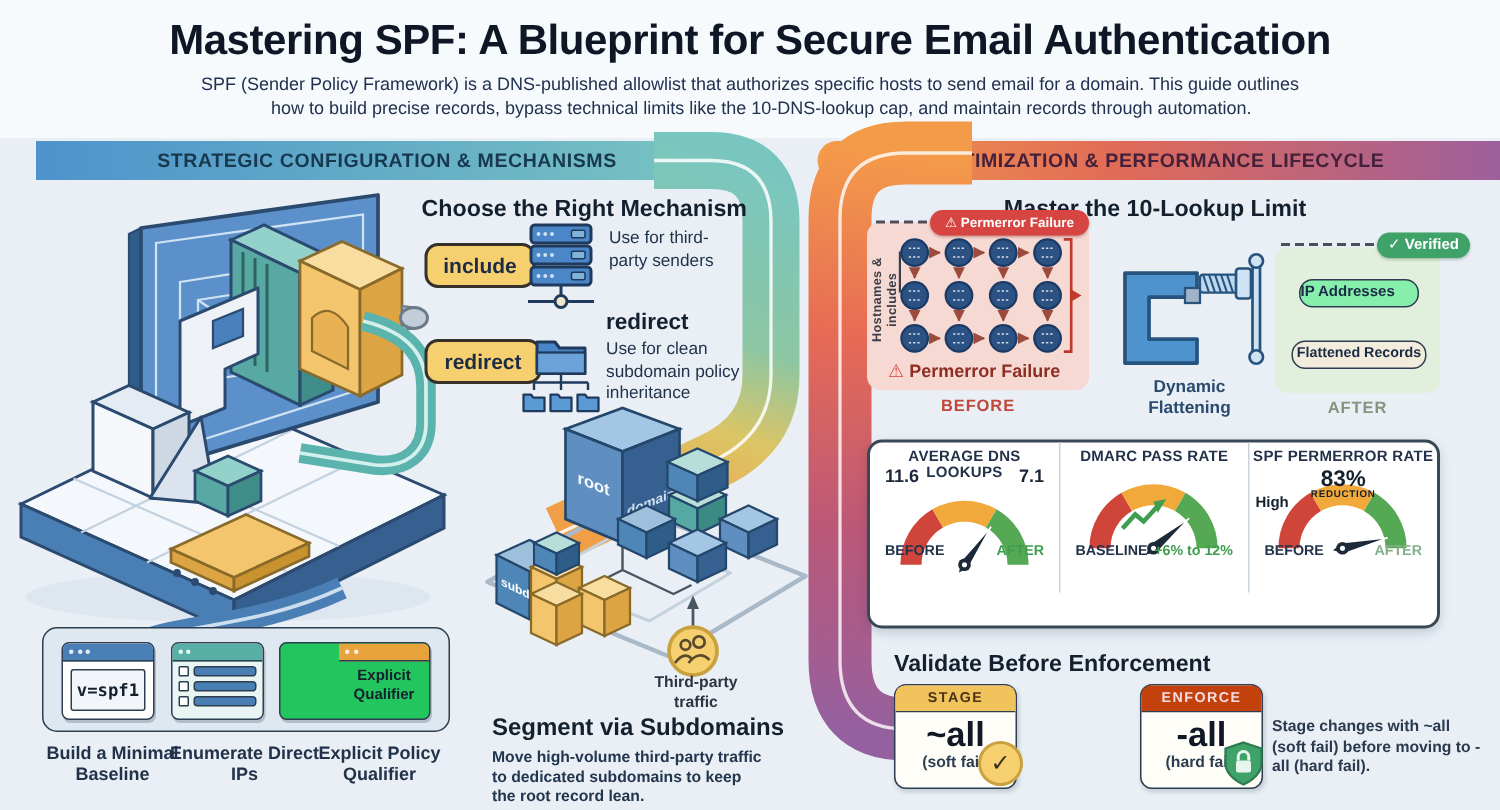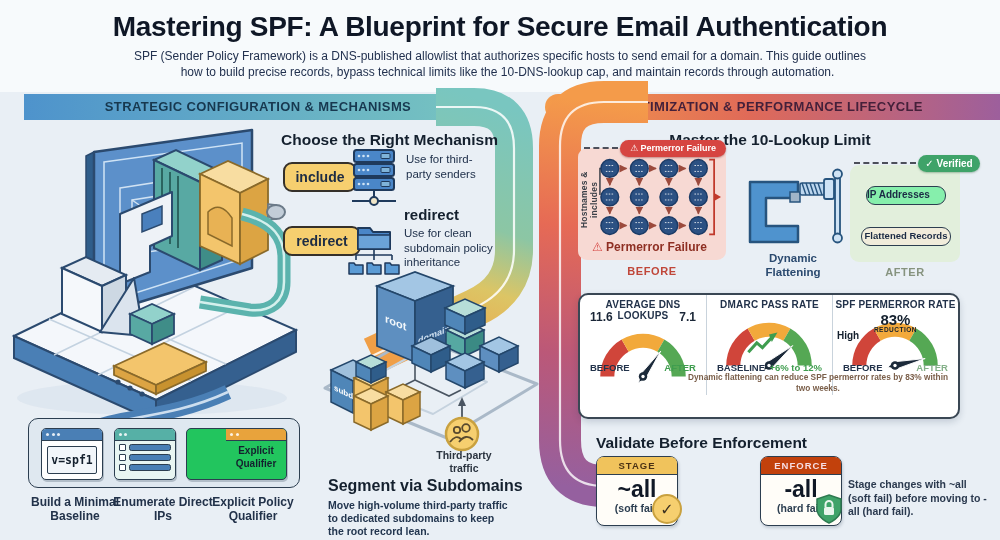--- a/index.html
+++ b/index.html
@@ -422,21 +422,20 @@
           <path d="M79,25.1 A38,38 0 0 1 98,58" stroke="#55a854" stroke-width="15" fill="none"></path>
           <polygon points="92.1,50.6 60.9,61.9 52.2,59.8 59.1,54.1" fill="#1c2a3a" stroke="#fff" stroke-width="1"></polygon>
           <circle cx="60" cy="58" r="4.5" fill="#1c2a3a"></circle>
             <circle cx="60" cy="58" r="1.8" fill="#fff"></circle>
         </svg>
         <div class="glabels">
             <span>BEFORE</span>
             <span class="lgreen-t">AFTER</span>
           </div>
       </div>
-      <div class="footnote">Dynamic flattening can reduce SPF permerror rates by 83% within two weeks.</div>
     </div>
   </div>
 
   <div class="abs sec-title" style="left:596px;top:434px;">Validate Before Enforcement</div>
   <div class="abs vcard" style="left:596px;">
     <div class="vcard-tab" style="background:#f0c35c;color:#4a3214;">STAGE</div>
     <div class="vcode">~all</div>
     <div class="vsub">(soft fail)</div>
   </div>
   <div class="abs check-badge">✓</div>

